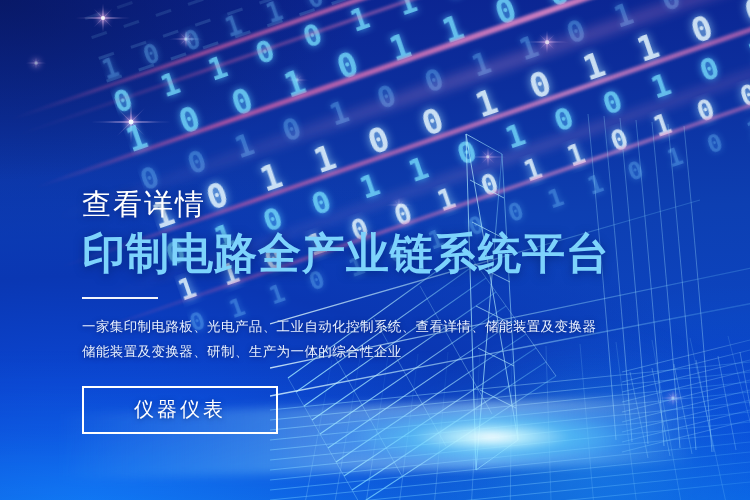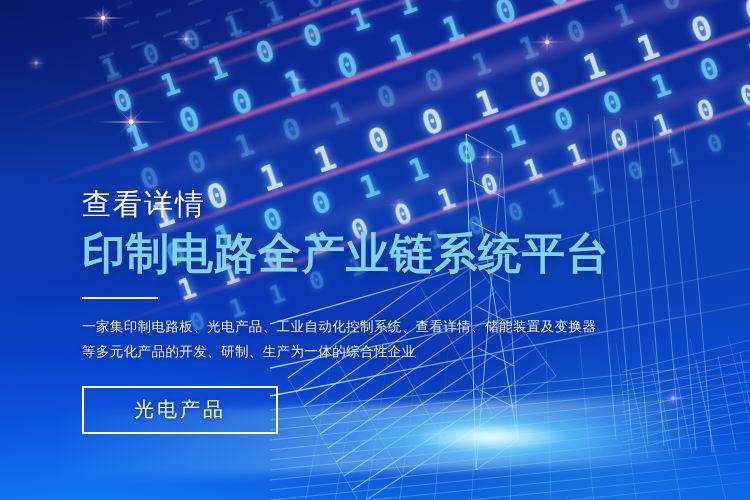--- a/index.html
+++ b/index.html
@@ -397,18 +397,18 @@
   <div class="floor-haze"></div>
   <div class="burst-rays"></div>
   <div class="burst"></div>
 
   <div class="content">
     <div class="eyebrow">查看详情</div>
     <div class="headline">印制电路全产业链系统平台</div>
     <div class="rule"></div>
     <div class="desc">
       <div>一家集印制电路板、光电产品、工业自动化控制系统、查看详情、储能装置及变换器</div>
-      <div>等多元化产品的开发、研制、生产为一体的综合性企业</div>
+      <div>储能装置及变换器、研制、生产为一体的综合性企业</div>
     </div>
-    <button class="cta">光电产品</button>
+    <button class="cta">仪器仪表</button>
   </div>
 
 </div>
 
 </body></html>

